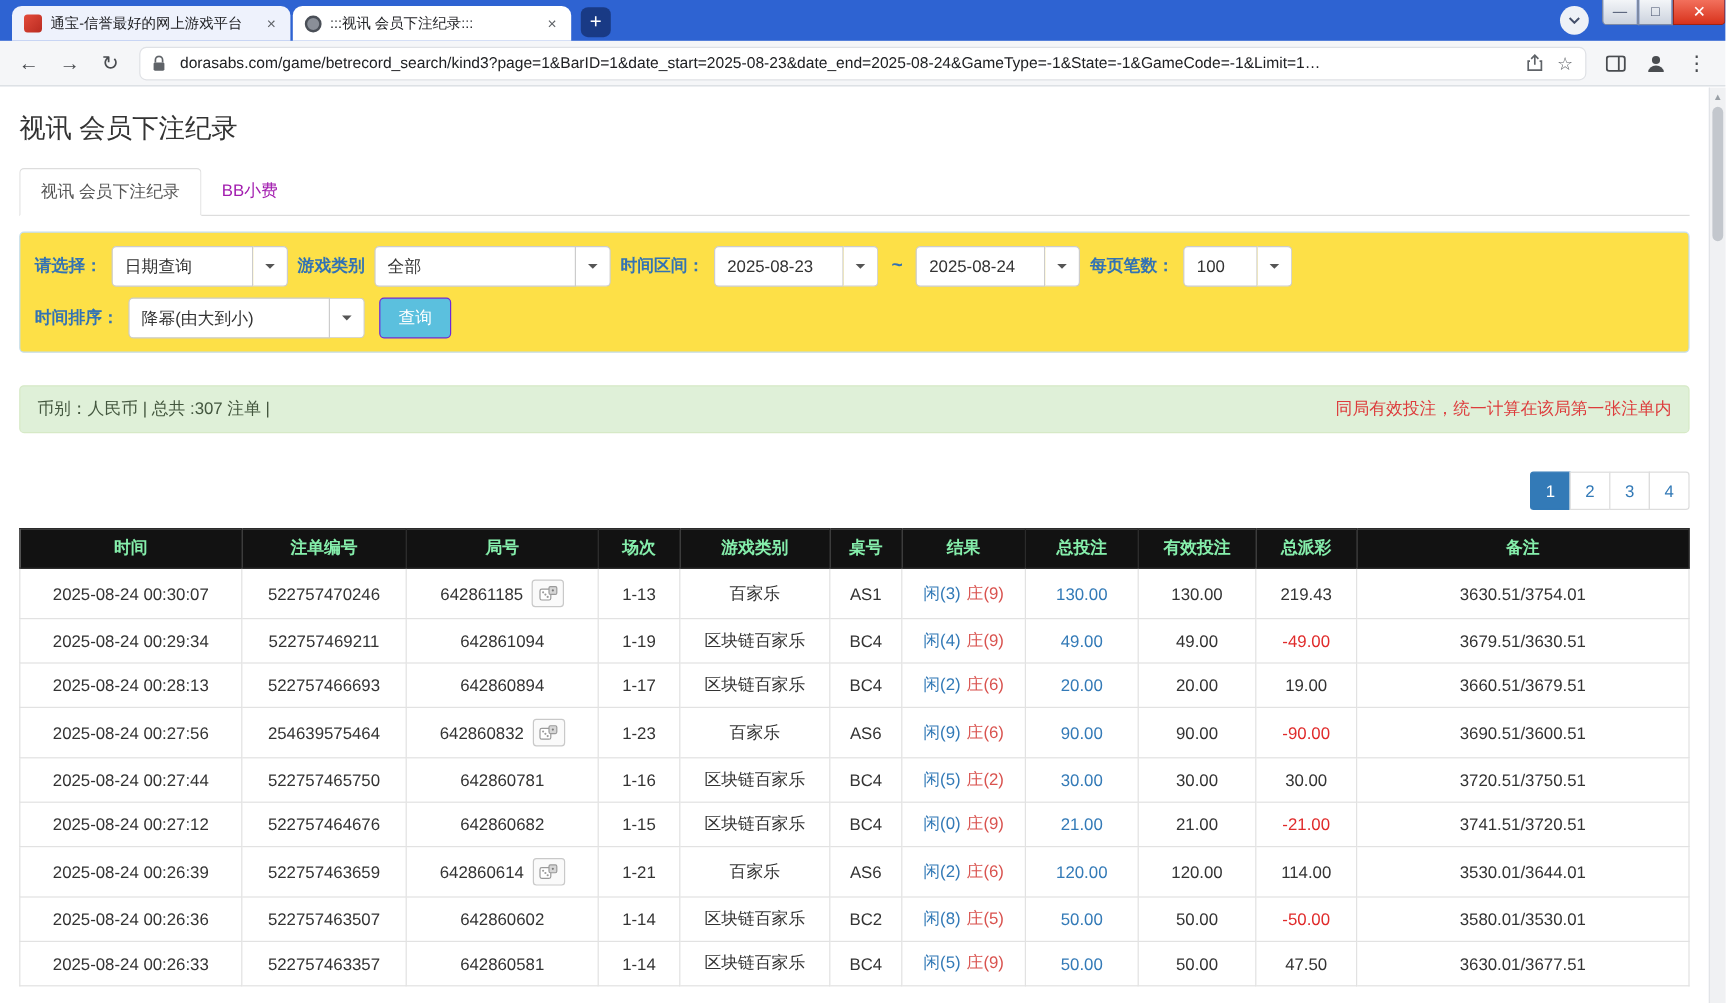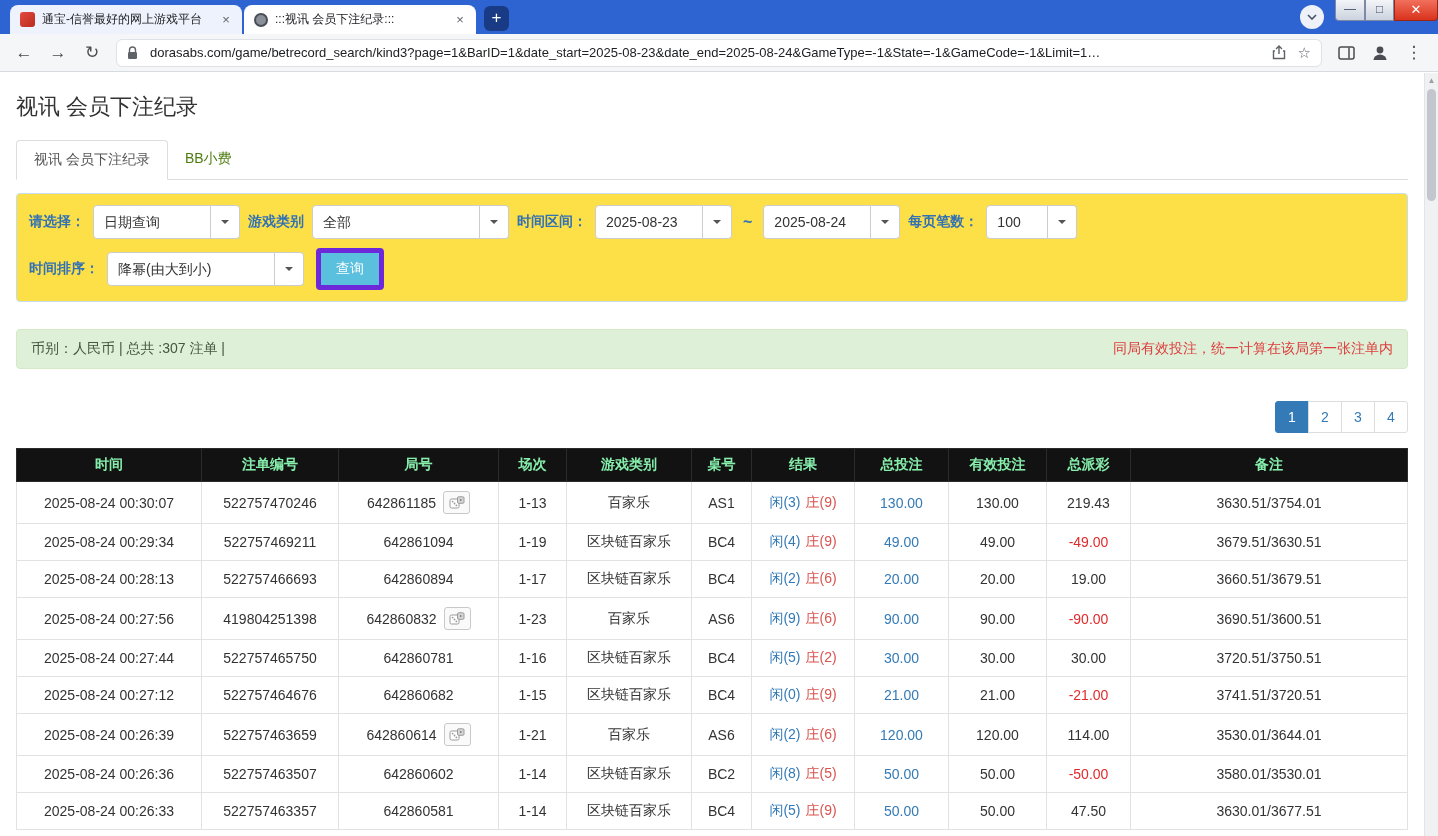--- a/index.html
+++ b/index.html
@@ -40,35 +40,35 @@
   .page-scrollbar { position:absolute; right:0; top:73px; bottom:0; width:14px; background:#f0f1f3; border-left:1px solid #e2e4e8; }
   .page-scrollbar .arrow { color:#9aa0a6; font-size:8px; text-align:center; padding-top:3px; }
   .page-scrollbar .thumb { position:absolute; left:2px; top:16px; width:9px; height:112px; background:#c3c7cd; border-radius:5px; }
 
   .page-title { font-size:22px; font-weight:500; color:#333; margin:20px 0 18px; }
 
   .nav-tabs { display:flex; border-bottom:1px solid #ddd; }
   .nav-tab { padding:10px 17px; font-size:14px; cursor:pointer; }
   .nav-tab.active { background:#fff; border:1px solid #ddd; border-bottom:1px solid #fff; border-radius:4px 4px 0 0;
                     color:#555; margin-bottom:-1px; }
-  .nav-tab.link { color:#4d7c0f; }
+  .nav-tab.link { color:#a21caf; }
 
   .filter-box { background:#fde047; border:1px solid #c4def0; border-radius:4px; margin-top:13px; padding:11px 12px; }
   .f-row { display:flex; align-items:center; gap:8px; }
   .f-row + .f-row { margin-top:9px; }
   .f-label { color:#3272b4; font-weight:bold; font-size:14px; white-space:nowrap; }
   .ig { display:flex; height:34px; }
   .ig-input { background:#fff; border:1px solid #ccc; border-radius:4px 0 0 4px; font-size:14px; color:#333;
               padding:0 10px; line-height:32px; white-space:nowrap; }
   .ig-btn { width:29px; background:#fff; border:1px solid #ccc; border-left:none; border-radius:0 4px 4px 0;
             display:flex; align-items:center; justify-content:center; cursor:pointer; }
   .caret { width:0; height:0; border-top:4px solid #555; border-left:4px solid transparent; border-right:4px solid transparent; }
   .w-qtype { width:118px; } .w-game { width:168px; } .w-date { width:108px; } .w-size { width:62px; } .w-sort { width:168px; }
   .tilde { color:#3272b4; font-weight:bold; padding:0 3px; }
-  .btn-search { background:#5bc0de; border:5px solid #6d28d9; color:#fff; font-size:14px; border-radius:4px;
+  .btn-search { background:#5bc0de; border:1px solid #6d28d9; color:#fff; font-size:14px; border-radius:4px;
                 padding:7px 15px; cursor:pointer; margin-left:4px; }
 
   .summary-bar { background:#dff0d8; border:1px solid #d6e9c6; border-radius:4px; margin-top:27px;
                  padding:10px 14px; display:flex; justify-content:space-between; font-size:14px; }
   .summary-left { color:#44573f; }
   .summary-right { color:#dd3c3c; }
 
   .pagination { margin-top:32px; display:flex; justify-content:flex-end; }
   .page-btn { min-width:34px; height:32px; line-height:30px; text-align:center; border:1px solid #ddd;
               background:#fff; color:#337ab7; font-size:14px; cursor:pointer; margin-left:-1px; }
@@ -307,21 +307,21 @@
     <td>区块链百家乐</td>
     <td>BC4</td>
     <td><span class="player">闲(2)</span><span class="banker">庄(6)</span></td>
     <td class="c-totalbet">20.00</td>
     <td>20.00</td>
     <td class="c-payout">19.00</td>
     <td>3660.51/3679.51</td>
   </tr>
         <tr>
     <td>2025-08-24 00:27:56</td>
-    <td>419804251398</td>
+    <td>254639575464</td>
     <td>
       <span class="c-round-wrap">
         <span>642860832</span>
         <span class="icon-btn">
           <svg width="16" height="13" viewBox="0 0 16 13">
             <rect x="1" y="3" width="9" height="9" rx="1.5" fill="#fff" stroke="#9a9a9a"></rect>
             <circle cx="3.6" cy="5.6" r="0.9" fill="#9a9a9a"></circle>
                   <circle cx="5.5" cy="7.5" r="0.9" fill="#9a9a9a"></circle>
                   <circle cx="7.4" cy="9.4" r="0.9" fill="#9a9a9a"></circle>
             <rect x="8.5" y="0.8" width="6.5" height="6.5" rx="1.2" fill="#d6d6d6" stroke="#9a9a9a"></rect>

